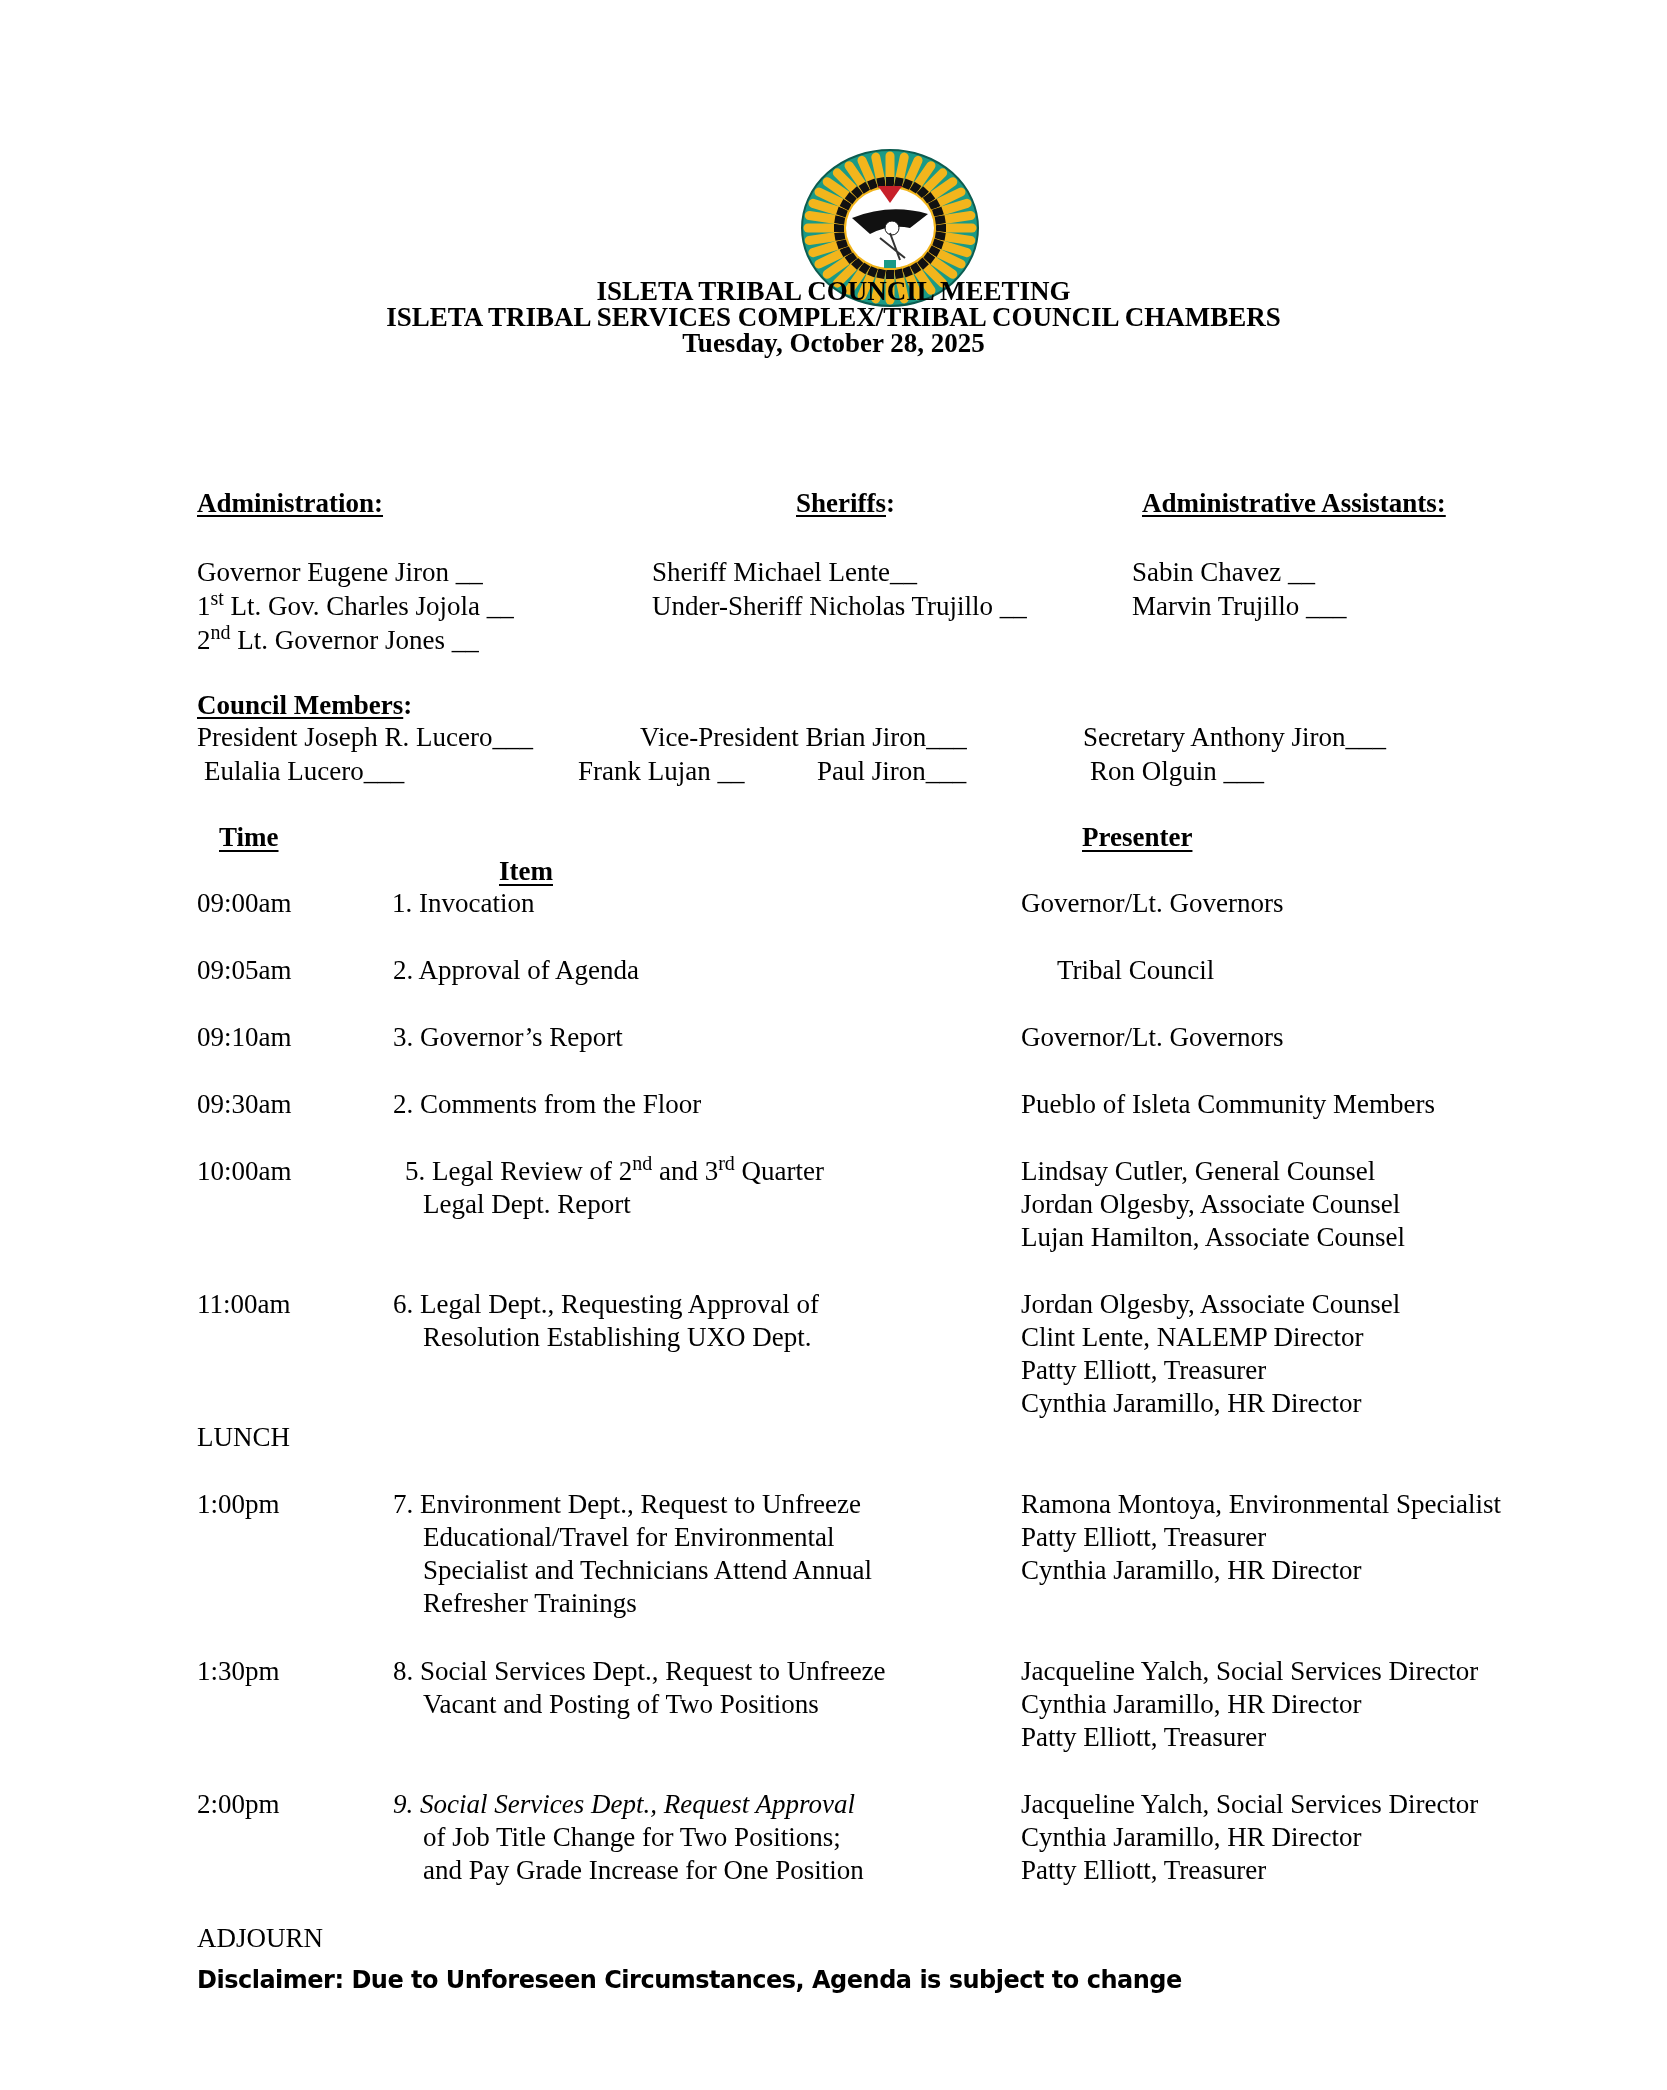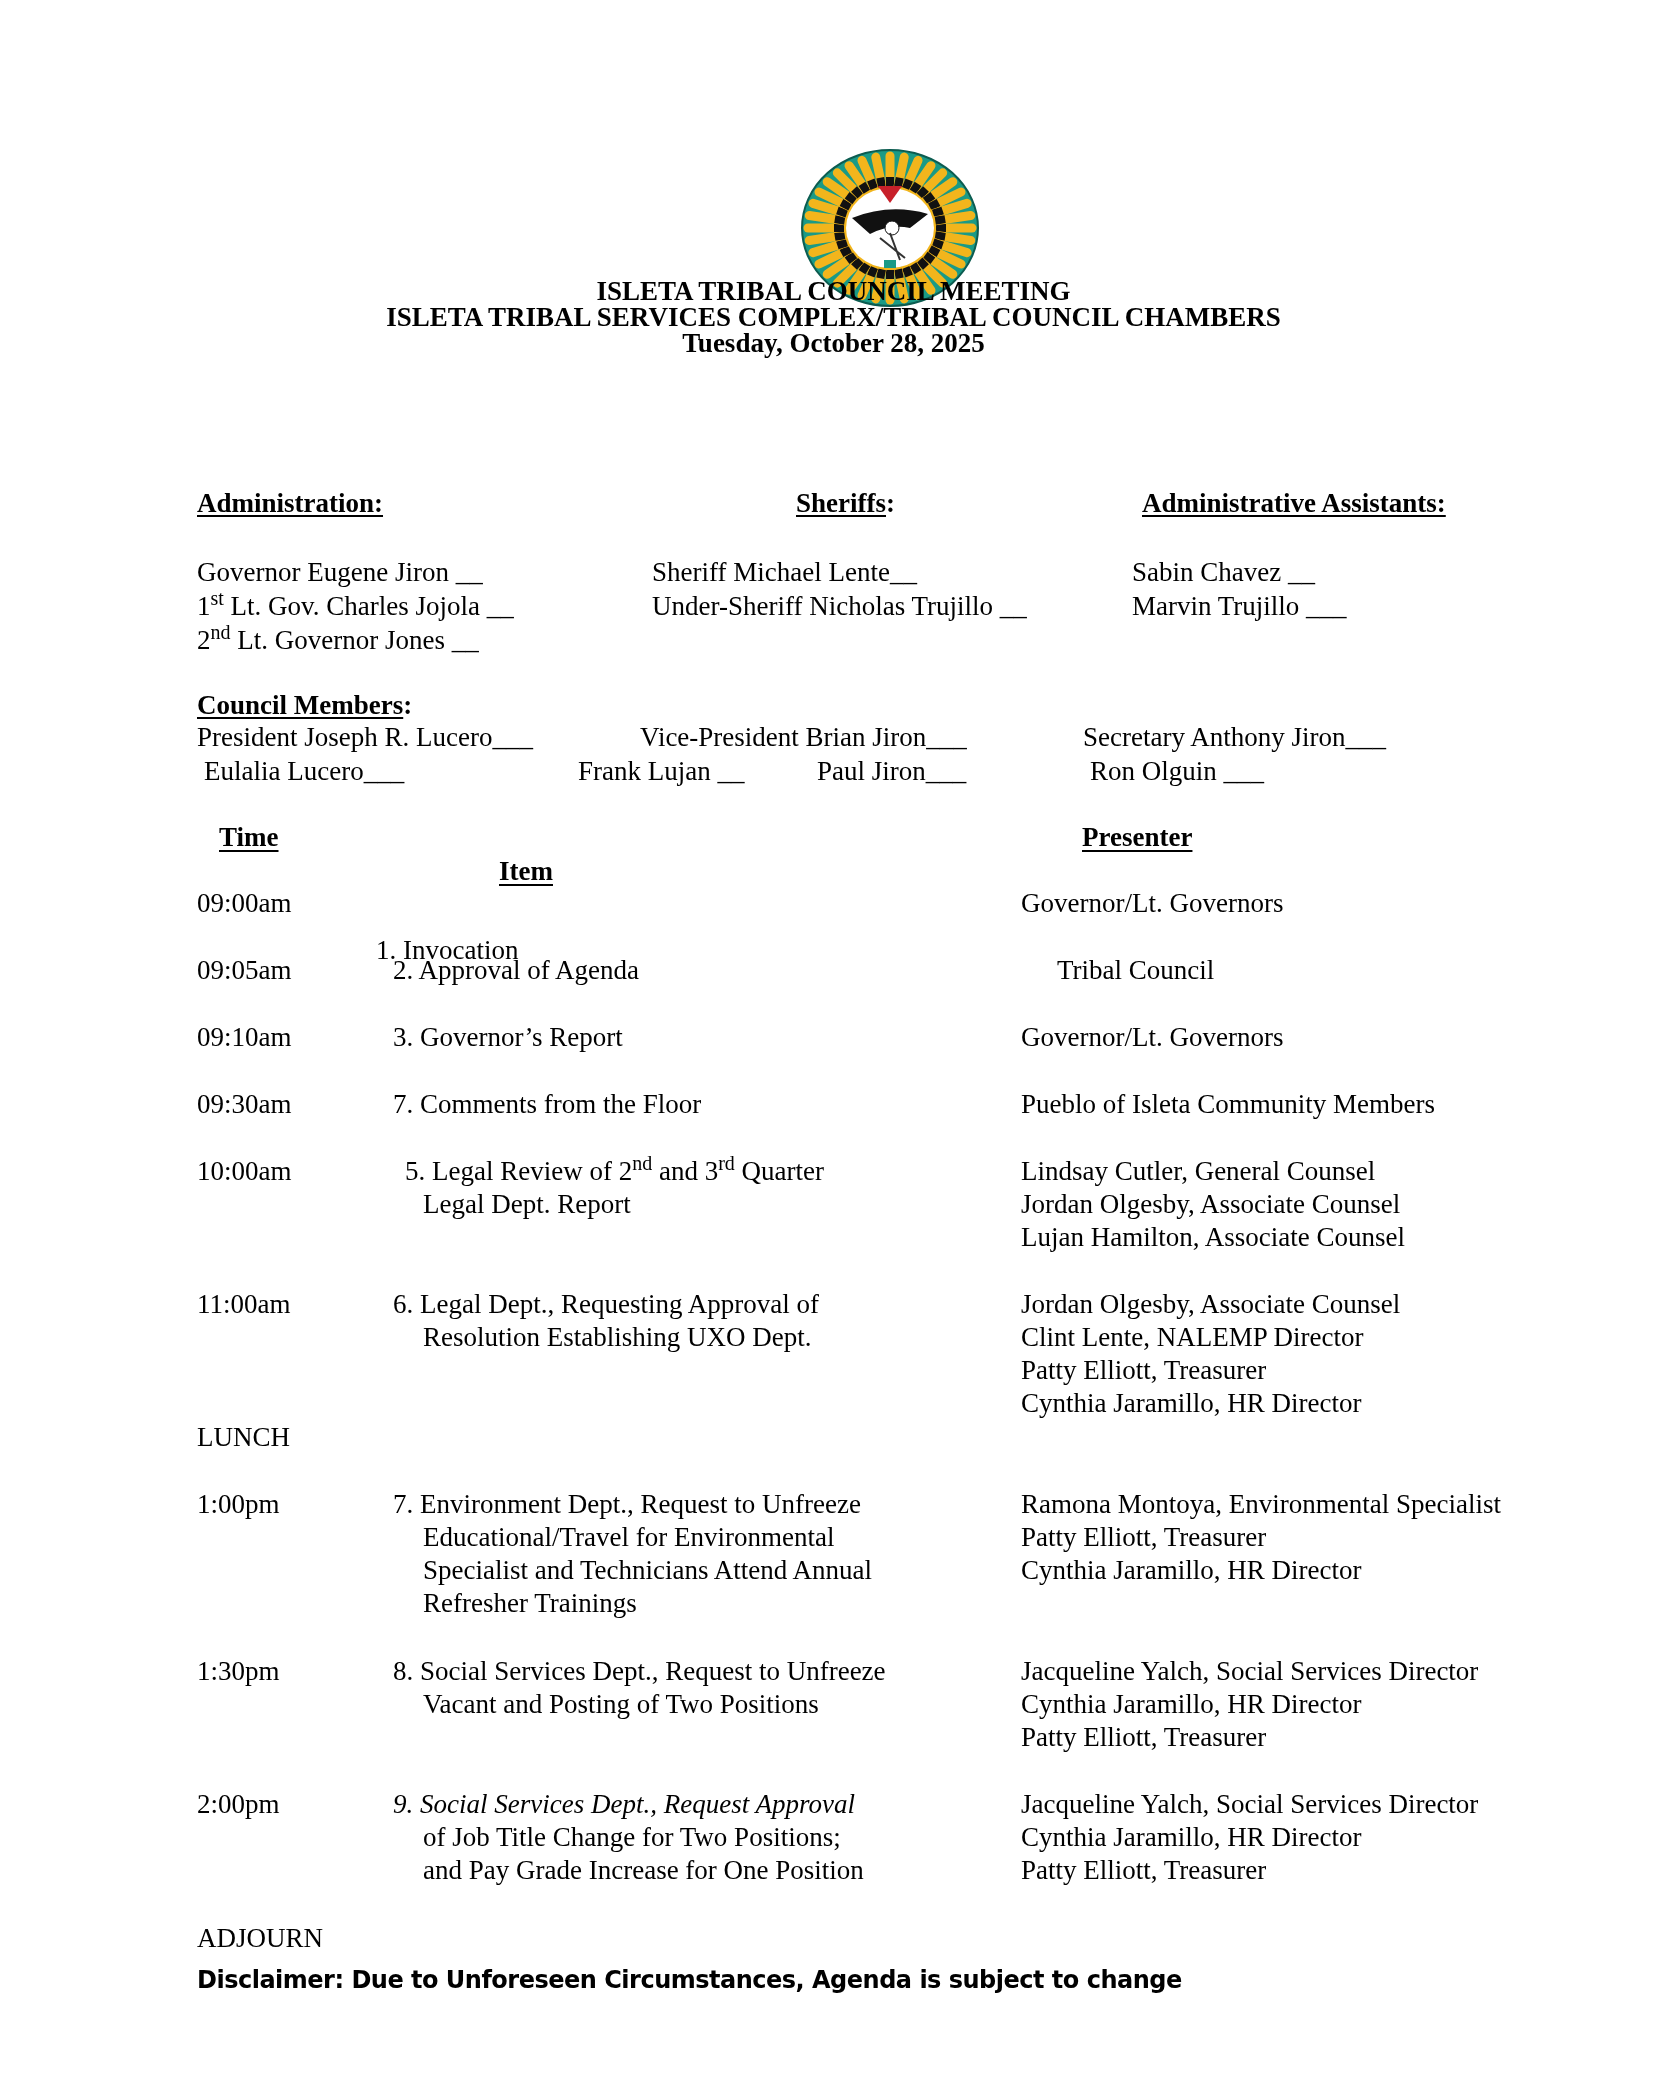--- a/index.html
+++ b/index.html
@@ -133,36 +133,36 @@
 <div class="line" style="left:578px; top:755px;">Frank Lujan __</div>
 <div class="line" style="left:817px; top:755px;">Paul Jiron___</div>
 <div class="line" style="left:1090px; top:755px;">Ron Olguin ___</div>
 
 <div class="abs colhdr" style="left:212px; top:822px;margin-left:7px;">Time</div>
 <div class="abs colhdr" style="left:499px; top:856px;">Item</div>
 <div class="abs colhdr" style="left:1082px; top:822px;">Presenter</div>
 
 <div>
   <div class="line" style="left:197px; top:887px;">09:00am</div>
-  <div class="line" style="left:376px; top:887px;margin-top:47px;">1. Invocation</div>
+  <div class="line" style="left:392px; top:887px;">1. Invocation</div>
   <div class="line" style="left:1021px; top:887px;">Governor/Lt. Governors</div>
 </div>
 <div>
   <div class="line" style="left:197px; top:954px;">09:05am</div>
   <div class="line" style="left:393px; top:954px;">2. Approval of Agenda</div>
   <div class="line" style="left:1021px; top:954px;margin-left:36px;">Tribal Council</div>
 </div>
 <div>
   <div class="line" style="left:197px; top:1021px;">09:10am</div>
   <div class="line" style="left:393px; top:1021px;">3. Governor’s Report</div>
   <div class="line" style="left:1021px; top:1021px;">Governor/Lt. Governors</div>
 </div>
 <div>
   <div class="line" style="left:197px; top:1088px;">09:30am</div>
-  <div class="line" style="left:393px; top:1088px;">7. Comments from the Floor</div>
+  <div class="line" style="left:393px; top:1088px;">2. Comments from the Floor</div>
   <div class="line" style="left:1021px; top:1088px;">Pueblo of Isleta Community Members</div>
 </div>
 <div>
   <div class="line" style="left:197px; top:1155px;">10:00am</div>
   <div class="line" style="left:405px; top:1155px;"><span>5. Legal Review of 2</span><sup>nd</sup><span> and 3</span><sup>rd</sup><span> Quarter</span></div>
   <div class="line" style="left:423px; top:1188px;">Legal Dept. Report</div>
   <div class="line" style="left:1021px; top:1155px;">Lindsay Cutler, General Counsel</div>
   <div class="line" style="left:1021px; top:1188px;">Jordan Olgesby, Associate Counsel</div>
   <div class="line" style="left:1021px; top:1221px;">Lujan Hamilton, Associate Counsel</div>
 </div>

